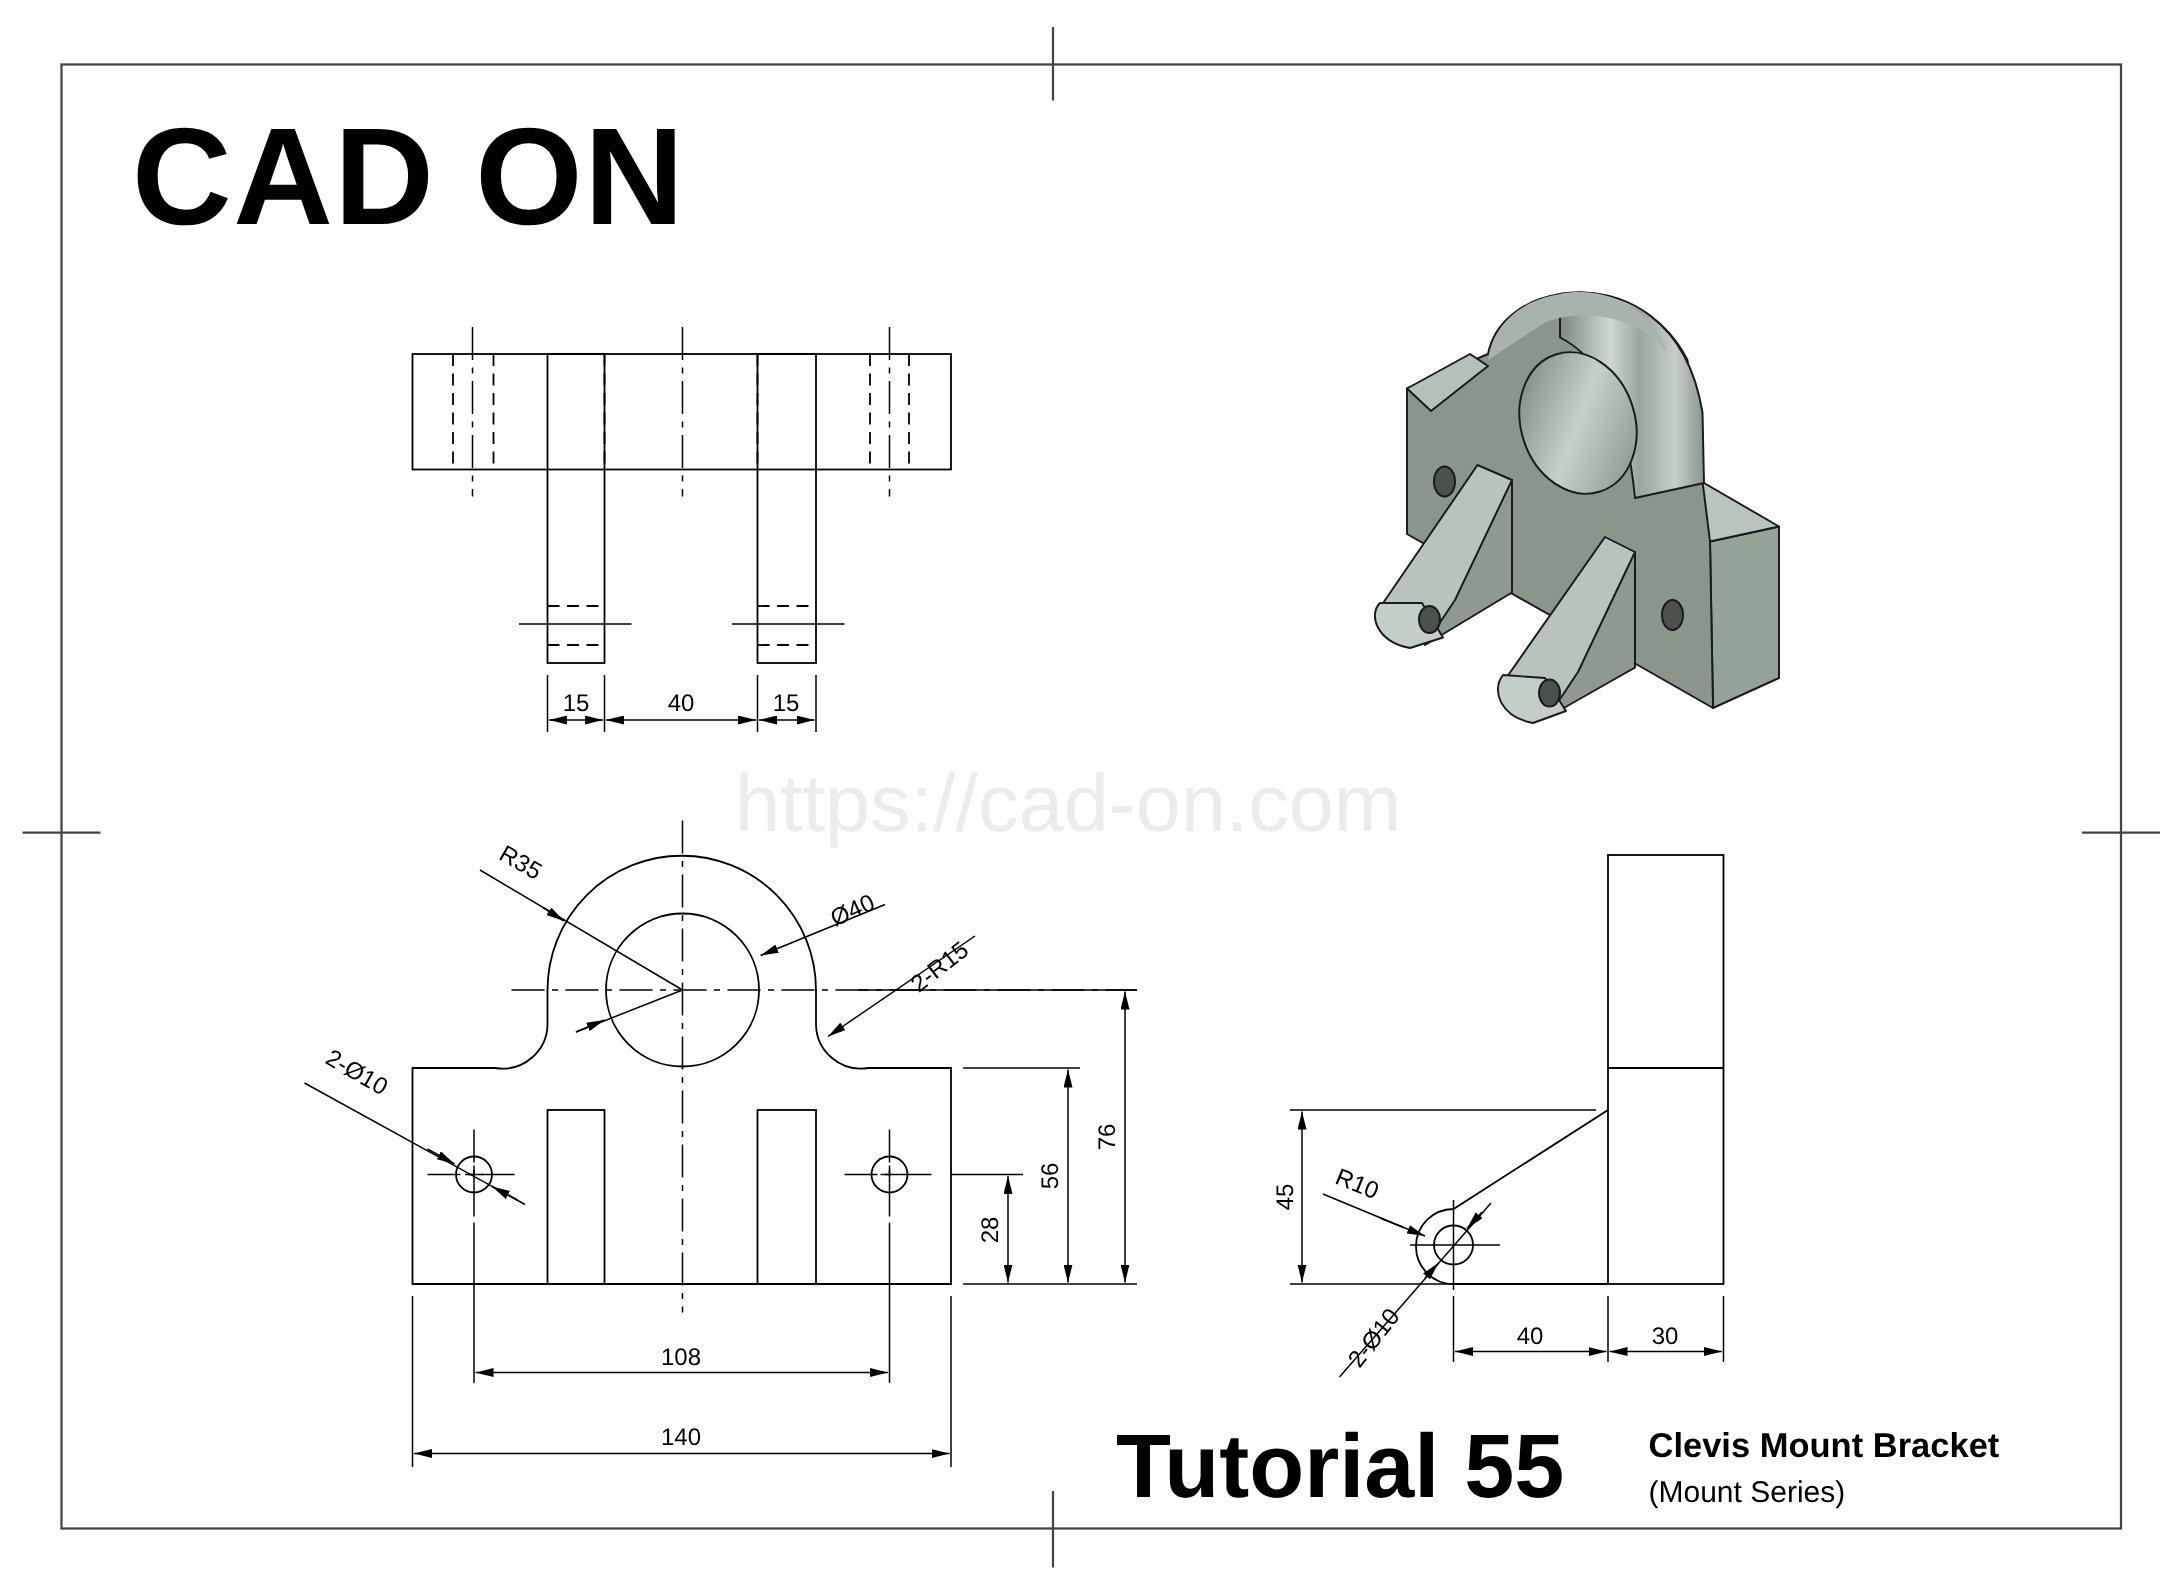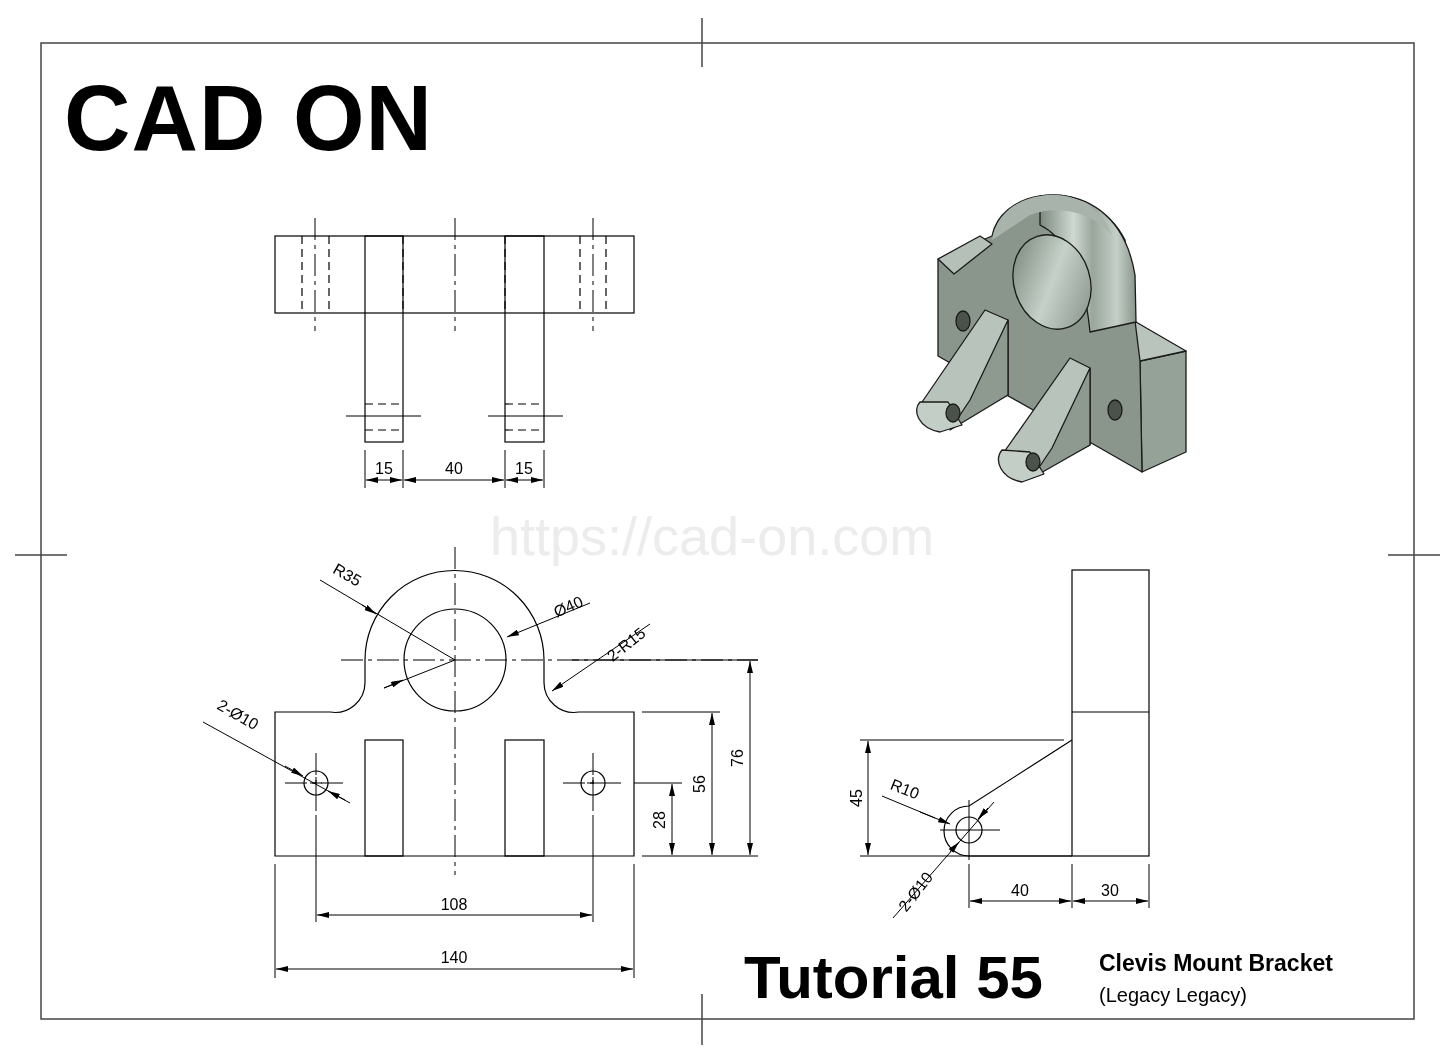--- a/index.html
+++ b/index.html
@@ -1,18 +1,18 @@
 <!DOCTYPE html>
 <html><head>
 <meta charset="utf-8">
 <style>
   html, body { margin: 0; padding: 0; background: #ffffff; }
   body { width: 1456px; height: 1062px; position: relative; overflow: hidden; font-family: "Liberation Sans", sans-serif; }
   #sheet { position: absolute; left: 0; top: 0; width: 1456px; height: 1062px; }
-  .logo { position: absolute; left: 64px; top: 72px; font-size: 92px; font-weight: bold; letter-spacing: 1px; color: #000; line-height: 1; font-family: "Liberation Sans", sans-serif; }
+  .logo { position: absolute; left: 88px; top: 72px; font-size: 92px; font-weight: bold; letter-spacing: 1px; color: #000; line-height: 1; font-family: "Liberation Sans", sans-serif; }
   .note-en { position: absolute; left: 529px; top: 120px; font-size: 16px; color: #000; font-family: "Liberation Sans", sans-serif; }
   .note-ja { position: absolute; left: 527px; top: 143px; font-size: 16px; color: #000; font-family: "DejaVu Sans", sans-serif; }
   .watermark { position: absolute; left: 490px; top: 505px; font-size: 54px; color: #ececec; font-family: "Liberation Sans", sans-serif; }
   .tut { position: absolute; left: 744px; top: 948px; font-size: 60px; font-weight: bold; color: #000; line-height: 1; font-family: "Liberation Sans", sans-serif; }
   .part-name { position: absolute; left: 1099px; top: 950px; font-size: 23px; font-weight: bold; color: #000; font-family: "Liberation Sans", sans-serif; }
   .series { position: absolute; left: 1099px; top: 984px; font-size: 20px; color: #000; font-family: "Liberation Sans", sans-serif; }
   svg text { font-family: "Liberation Sans", sans-serif; font-size: 16px; fill: #000; }
 </style>
 </head>
 <body>
@@ -202,14 +202,14 @@
       <polygon points="1090,368 1090,445 1032,478 1052,448" fill="#8e9a90"></polygon>
       <path d="M1002,450 C994,460 1000,478 1022,482 L1044,474 L1030,452 Z" fill="#c3cec6"></path>
       <ellipse cx="1033" cy="462" rx="7" ry="9" fill="#4a524b"></ellipse>
     </g>
   </svg>
 
   <div class="logo">CAD ON</div>
   <div class="watermark">https://cad-on.com</div>
   <div class="tut">Tutorial 55</div>
   <div class="part-name">Clevis Mount Bracket</div>
-  <div class="series">(Legacy Legacy)</div>
+  <div class="series">(Mount Series)</div>
 </div>
 
 </body></html>

